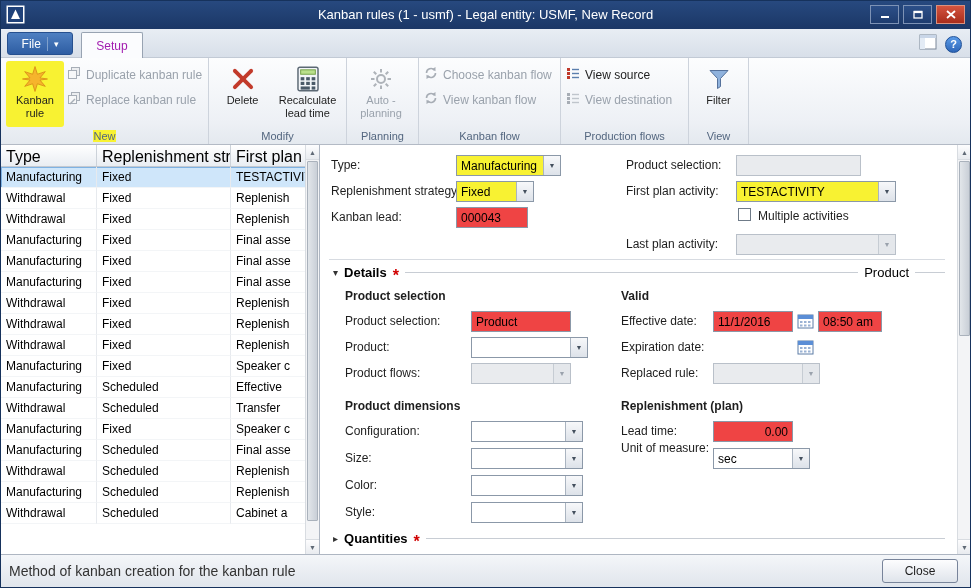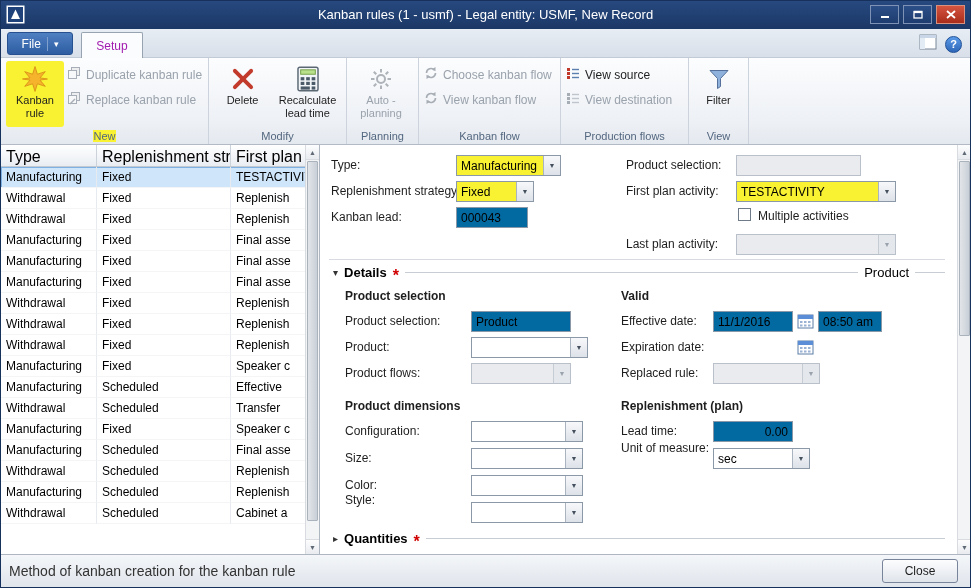--- a/index.html
+++ b/index.html
@@ -43,21 +43,21 @@
 .gc{padding:3px 0 0 5px;border-right:1px solid #e7eaee;border-bottom:1px solid #f3f5f7;overflow:hidden;white-space:nowrap}
 .grid-row.sel{background:#cfe6fa;box-shadow:inset 0 0 0 1px #7fb2e2}
 
 .vscroll{position:absolute;top:0;right:0;width:14px;height:100%;background:#f3f4f6;border-left:1px solid #d8dce1}
 .sarrow{height:15px;display:flex;align-items:center;justify-content:center;font-size:7px;color:#606a76;background:linear-gradient(#fdfdfe,#e8ebef);border-bottom:1px solid #d8dce1}
 .sarrow.bottom{position:absolute;bottom:0;width:100%;border-top:1px solid #d8dce1;border-bottom:none}
 .sthumb{position:absolute;left:1px;width:11px;background:linear-gradient(90deg,#e2e6ea,#c9cfd7);border:1px solid #aab2bc;border-radius:1px}
 
 .form-pane{position:absolute;left:320px;top:144px;width:650px;height:409px;background:#fff;font-size:12px}
 .flabel{position:absolute;color:#1e1e1e;white-space:nowrap}
-.tbox{position:absolute;height:21px;border:1px solid #8b98a8;background:#0369a1;display:flex;align-items:center;padding:0 4px;overflow:hidden;white-space:nowrap}
+.tbox{position:absolute;height:21px;border:1px solid #8b98a8;background:#ef4444;display:flex;align-items:center;padding:0 4px;overflow:hidden;white-space:nowrap}
 .tbox.disabled{background:#e9ebee;border-color:#b9c0c9}
 .tbox.num{justify-content:flex-end}
 .combo{position:absolute;height:21px;border:1px solid #8b98a8;background:#fff;display:flex}
 .combo-text{flex:1;display:flex;align-items:center;padding:0 4px;overflow:hidden;white-space:nowrap;position:relative}
 .combo-dd{width:17px;border-left:1px solid #aab4c0;background:linear-gradient(#f7f8fa,#dde2e9);display:flex;align-items:center;justify-content:center;font-size:7px;color:#44505e}
 .combo.disabled{background:#e9ebee;border-color:#b9c0c9}
 .combo.disabled .combo-dd{background:#e4e7eb;color:#9aa2ac;border-left-color:#c6ccd3}
 .bheading{position:absolute;font-weight:bold;color:#1e1e1e}
 .sectionhdr{position:absolute;display:flex;align-items:center;gap:6px;font-size:13px}
 .sec-arrow{font-size:10px;color:#333}
@@ -459,21 +459,21 @@
       <div class="combo-text"></div>
       <div class="combo-dd">▼</div>
     </div>
 
     <div class="flabel" style="left:24px;top:333px">Color:</div>
     <div class="combo" style="left:150px;top:330px;width:112px">
       <div class="combo-text"></div>
       <div class="combo-dd">▼</div>
     </div>
 
-    <div class="flabel" style="left:24px;top:348px">Style:</div>
+    <div class="flabel" style="left:24px;top:360px">Style:</div>
     <div class="combo" style="left:150px;top:357px;width:112px">
       <div class="combo-text"></div>
       <div class="combo-dd">▼</div>
     </div>
 
     <div class="bheading" style="left:300px;top:144px">Valid</div>
 
     <div class="flabel" style="left:300px;top:169px">Effective date:</div>
     <div class="tbox" style="left:392px;top:166px;width:80px">11/1/2016</div>
     <span class="cal-ic" style="left:476px;top:168px"><svg width="17" height="16" viewBox="0 0 17 16">

